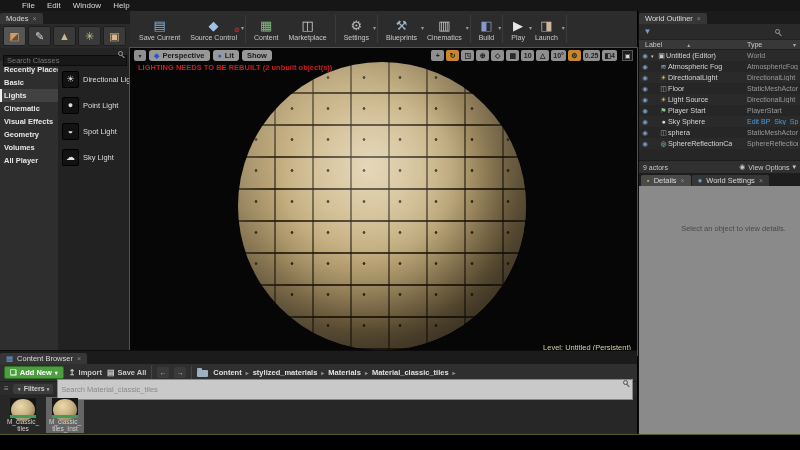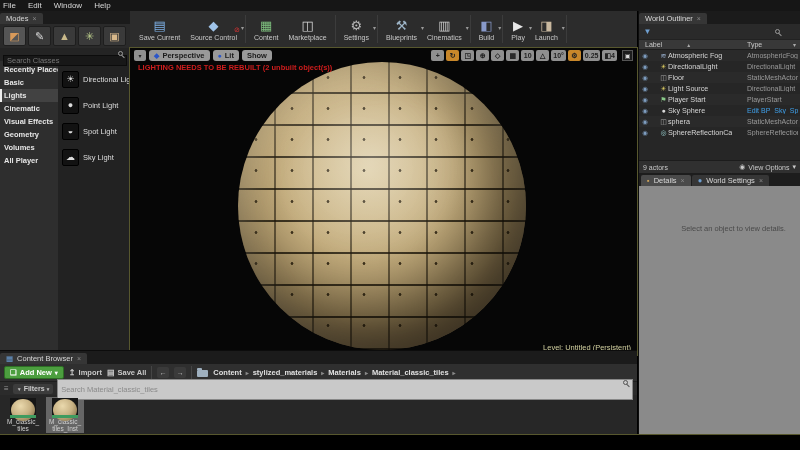--- a/index.html
+++ b/index.html
@@ -3,21 +3,21 @@
 <meta charset="utf-8">
 <style>
   * { margin:0; padding:0; box-sizing:border-box; }
   html,body { background:#000; }
   #app { position:relative; width:800px; height:450px; background:#000; overflow:hidden;
          font-family:"Liberation Sans", sans-serif; color:#ccc; }
   .abs { position:absolute; }
 
   
   .menubar { left:0; top:0; width:800px; height:11px; background:#161616;
-             display:flex; align-items:center; gap:12px; padding-left:3px;
+             display:flex; align-items:center; gap:12px; padding-left:22px;
              font-size:8px; color:#d8d8d8; }
   .menubar span { cursor:default; }
 
   
   .left-panel { left:0; top:11px; width:130px; height:339px; background:#fde047; }
   .tabstrip { height:13px; background:#1b1b1b; display:flex; align-items:flex-end; }
   .tab { background:#363636; color:#d8d8d8; font-size:7.5px; padding:1px 6px;
          display:flex; align-items:center; gap:4px; border-radius:2px 2px 0 0; }
   .tab .close { color:#888; font-size:7px; }
   .modes-icons { height:24px; background:#2a2a2a; display:flex; gap:2px; padding:2px 3px; }
@@ -388,20 +388,27 @@
     </div>
     <div class="wo-header">
       <span class="h-label">Label</span>
       <span class="h-sort">▲</span>
       <span class="h-type">Type</span>
       <span class="h-caret">▾</span>
     </div>
     <div class="wo-rows">
       <div class="wo-row">
         <span class="eye">◉</span>
+        <span class="expander">▾</span>
+        <span class="row-icon" style="color:#c9c9c9">▣</span>
+        <span class="row-label">Untitled (Editor)</span>
+        <span class="row-type">World</span>
+      </div>
+      <div class="wo-row">
+        <span class="eye">◉</span>
         <span class="indent"></span>
         <span class="row-icon" style="color:#9fb8d8">≋</span>
         <span class="row-label">Atmospheric Fog</span>
         <span class="row-type">AtmosphericFog</span>
       </div>
       <div class="wo-row">
         <span class="eye">◉</span>
         <span class="indent"></span>
         <span class="row-icon" style="color:#d8c860">☀</span>
         <span class="row-label">DirectionalLight</span>

